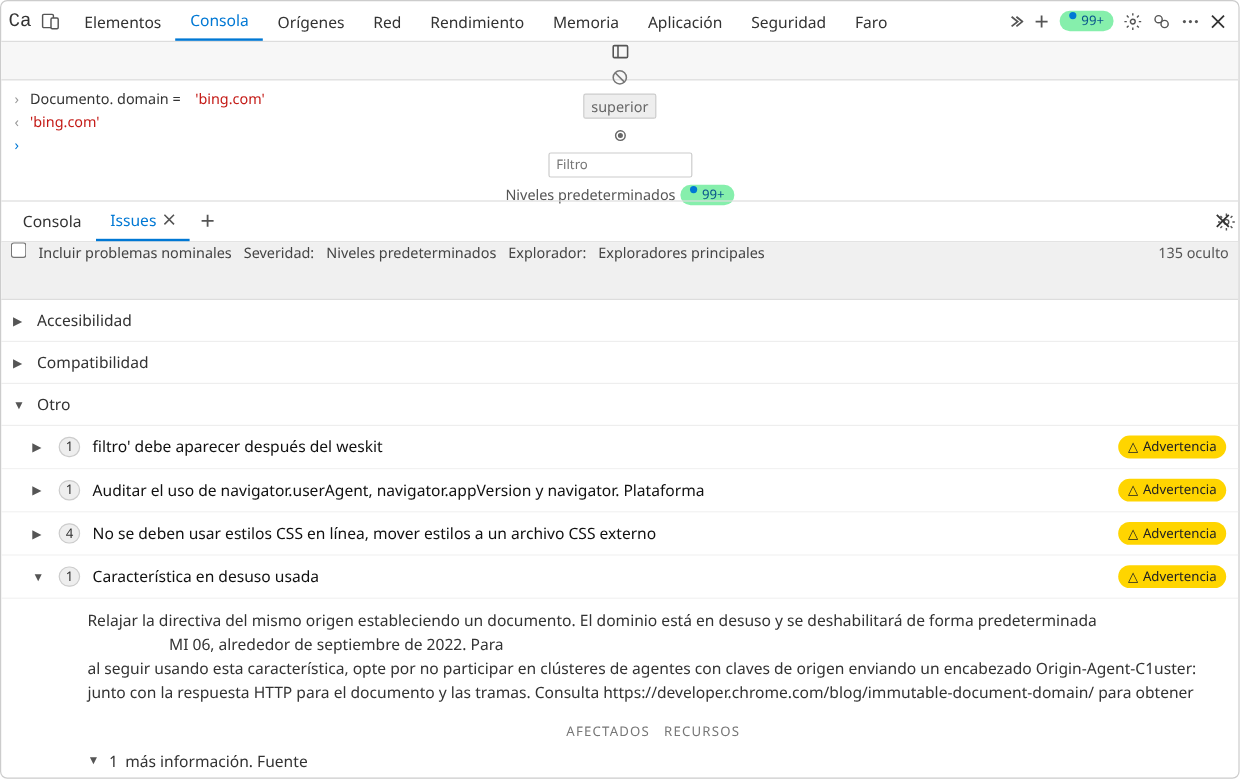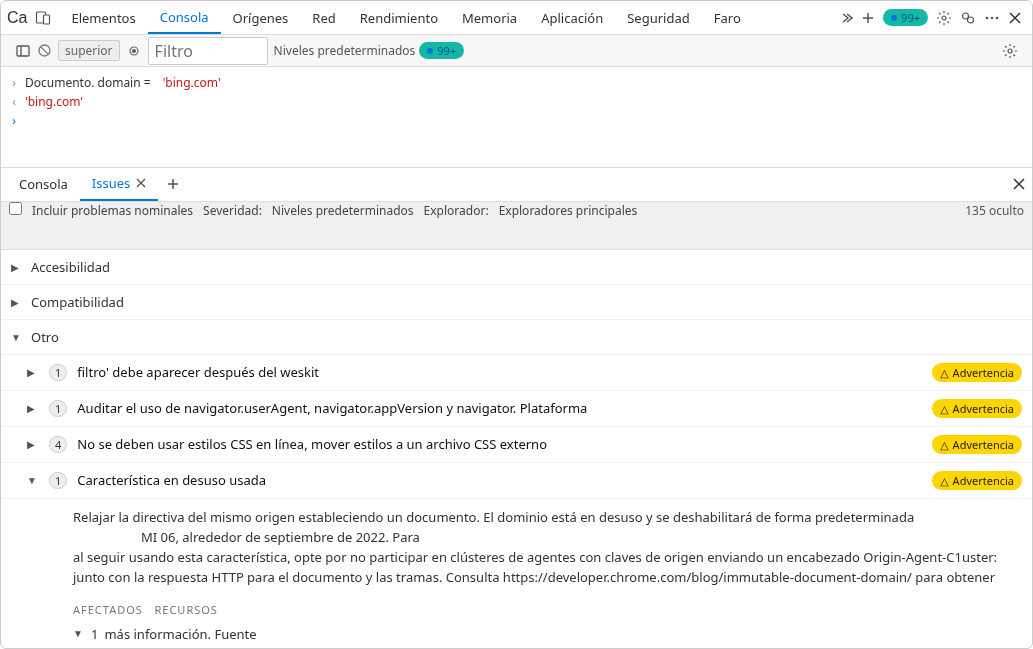--- a/index.html
+++ b/index.html
@@ -1,34 +1,34 @@
 <!DOCTYPE html>
 <html><head>
 <meta charset="utf-8">
 <style>
 * { margin: 0; padding: 0; box-sizing: border-box; font-family: "Segoe UI", -apple-system, system-ui, sans-serif; }
 body { width: 1033px; height: 649px; overflow: hidden; background: #fff; border: 1px solid #ccc; border-radius: 6px; display: flex; flex-direction: column; font-size: 13px; color: #333; }
 
 
 .top-tabs { display: flex; align-items: center; height: 34px; border-bottom: 1px solid #ddd; padding: 0 6px; }
 .top-left { display: flex; align-items: center; gap: 6px; padding-right: 6px; }
-.ca-icon { font-family: Liberation Sans, sans-serif; font-size: 16px; font-weight: 500; }
+.ca-icon { font-family: Liberation Mono, monospace; font-size: 16px; font-weight: 500; }
 .dev-icon, .toolbtn { width: 20px; height: 20px; display: flex; align-items: center; justify-content: center; cursor: pointer; color: #555; }
 .tab-list { display: flex; align-items: center; height: 100%; flex-wrap: nowrap; }
 .tab { padding: 0 12px; height: 100%; display: flex; align-items: center; cursor: pointer; color: #333; white-space: nowrap; }
 .tab.active { color: #0078d4; border-bottom: 2px solid #0078d4; }
 .top-right { margin-left: auto; display: flex; align-items: center; gap: 8px; padding-right: 4px; }
-.badge99 { background: #14b8a6; color: #0a568c; border-radius: 10px; padding: 1px 8px; font-size: 11px; display: flex; align-items: center; gap: 4px; }
+.badge99 { background: #86efac; color: #0a568c; border-radius: 10px; padding: 1px 8px; font-size: 11px; display: flex; align-items: flex-start; gap: 4px; }
 .badge99 .dot { width: 6px; height: 6px; border-radius: 50%; background: #0078d4; }
 .icon { display: inline-flex; align-items: center; justify-content: center; }
 
 
-.console-toolbar { display: flex; align-items: center; height: 32px; border-bottom: 1px solid #ddd; background: #f7f7f7; padding: 0 14px; gap: 6px; }
+.console-toolbar { display: flex; align-items: center; height: 32px; border-bottom: 1px solid #ddd; background: #f7f7f7; padding: 0 2px; gap: 6px; flex-direction: column; }
 .ctx-sel { border: 1px solid #ccc; border-radius: 2px; padding: 1px 6px; background: #eee; font-size: 12px; color: #666; }
-.filter-input { border: 1px solid #ccc; border-radius: 2px; padding: 2px 6px; width: 120px; font-size: 16px; color: #888; background: #fff; }
+.filter-input { border: 1px solid #ccc; border-radius: 2px; padding: 2px 6px; width: 120px; font-size: 11px; color: #888; background: #fff; }
 .levels { font-size: 12px; color: #555; display: flex; align-items: center; gap: 4px; }
 .gear-right { margin-left: auto; }
 
 
 .console-body { padding: 6px 8px; font-family: Consolas, monospace; font-size: 12px; line-height: 1.6; border-bottom: 1px solid #ddd; flex-shrink: 0; }
 .cline { display: flex; align-items: center; gap: 6px; }
 .ang { color: #999; width: 10px; text-align: center; }
 .domain-str { color: #c41a16; }
 .cursorline { color: #0078d4; }
 
@@ -46,21 +46,21 @@
 .cat-row { display: flex; align-items: center; padding: 8px 10px; border-bottom: 1px solid #eee; cursor: pointer; }
 .tw { width: 12px; color: #555; font-size: 10px; }
 .cat-label { margin-left: 8px; }
 .issue-row { display: flex; align-items: center; padding: 8px 10px 8px 26px; border-bottom: 1px solid #f2f2f2; cursor: pointer; gap: 10px; }
 .count-pill { background: #eee; border: 1px solid #ccc; border-radius: 10px; min-width: 18px; padding: 0 5px; font-size: 11px; text-align: center; color: #333; }
 .issue-title { flex: 1; color: #111; }
 .warn-badge { background: #ffd500; color: #222; border-radius: 10px; padding: 2px 8px; font-size: 11px; display: flex; align-items: center; gap: 4px; margin-left: 8px; }
 .warn-badge .tri { font-size: 11px; }
 .issue-body { padding: 8px 16px 14px 72px; color: #333; line-height: 1.55; font-size: 13px; border-bottom: 1px solid #eee; }
 .issue-body .mi06 { display: inline-block; margin-left: 68px; }
-.aff-header { margin-top: 14px; font-size: 11px; letter-spacing: 1px; color: #777; }
+.aff-header { margin-top: 14px; font-size: 11px; letter-spacing: 1px; color: #777; text-align: center; }
 .aff-line { margin-top: 6px; display: flex; align-items: center; gap: 6px; }
 .aff-sub { margin-left: 22px; color: #0f172a; margin-top: 4px; }
 svg { display: block; }
 </style>
 </head>
 <body>
 
 <div class="top-tabs">
   <div class="top-left">
     <span class="ca-icon">Ca</span>

